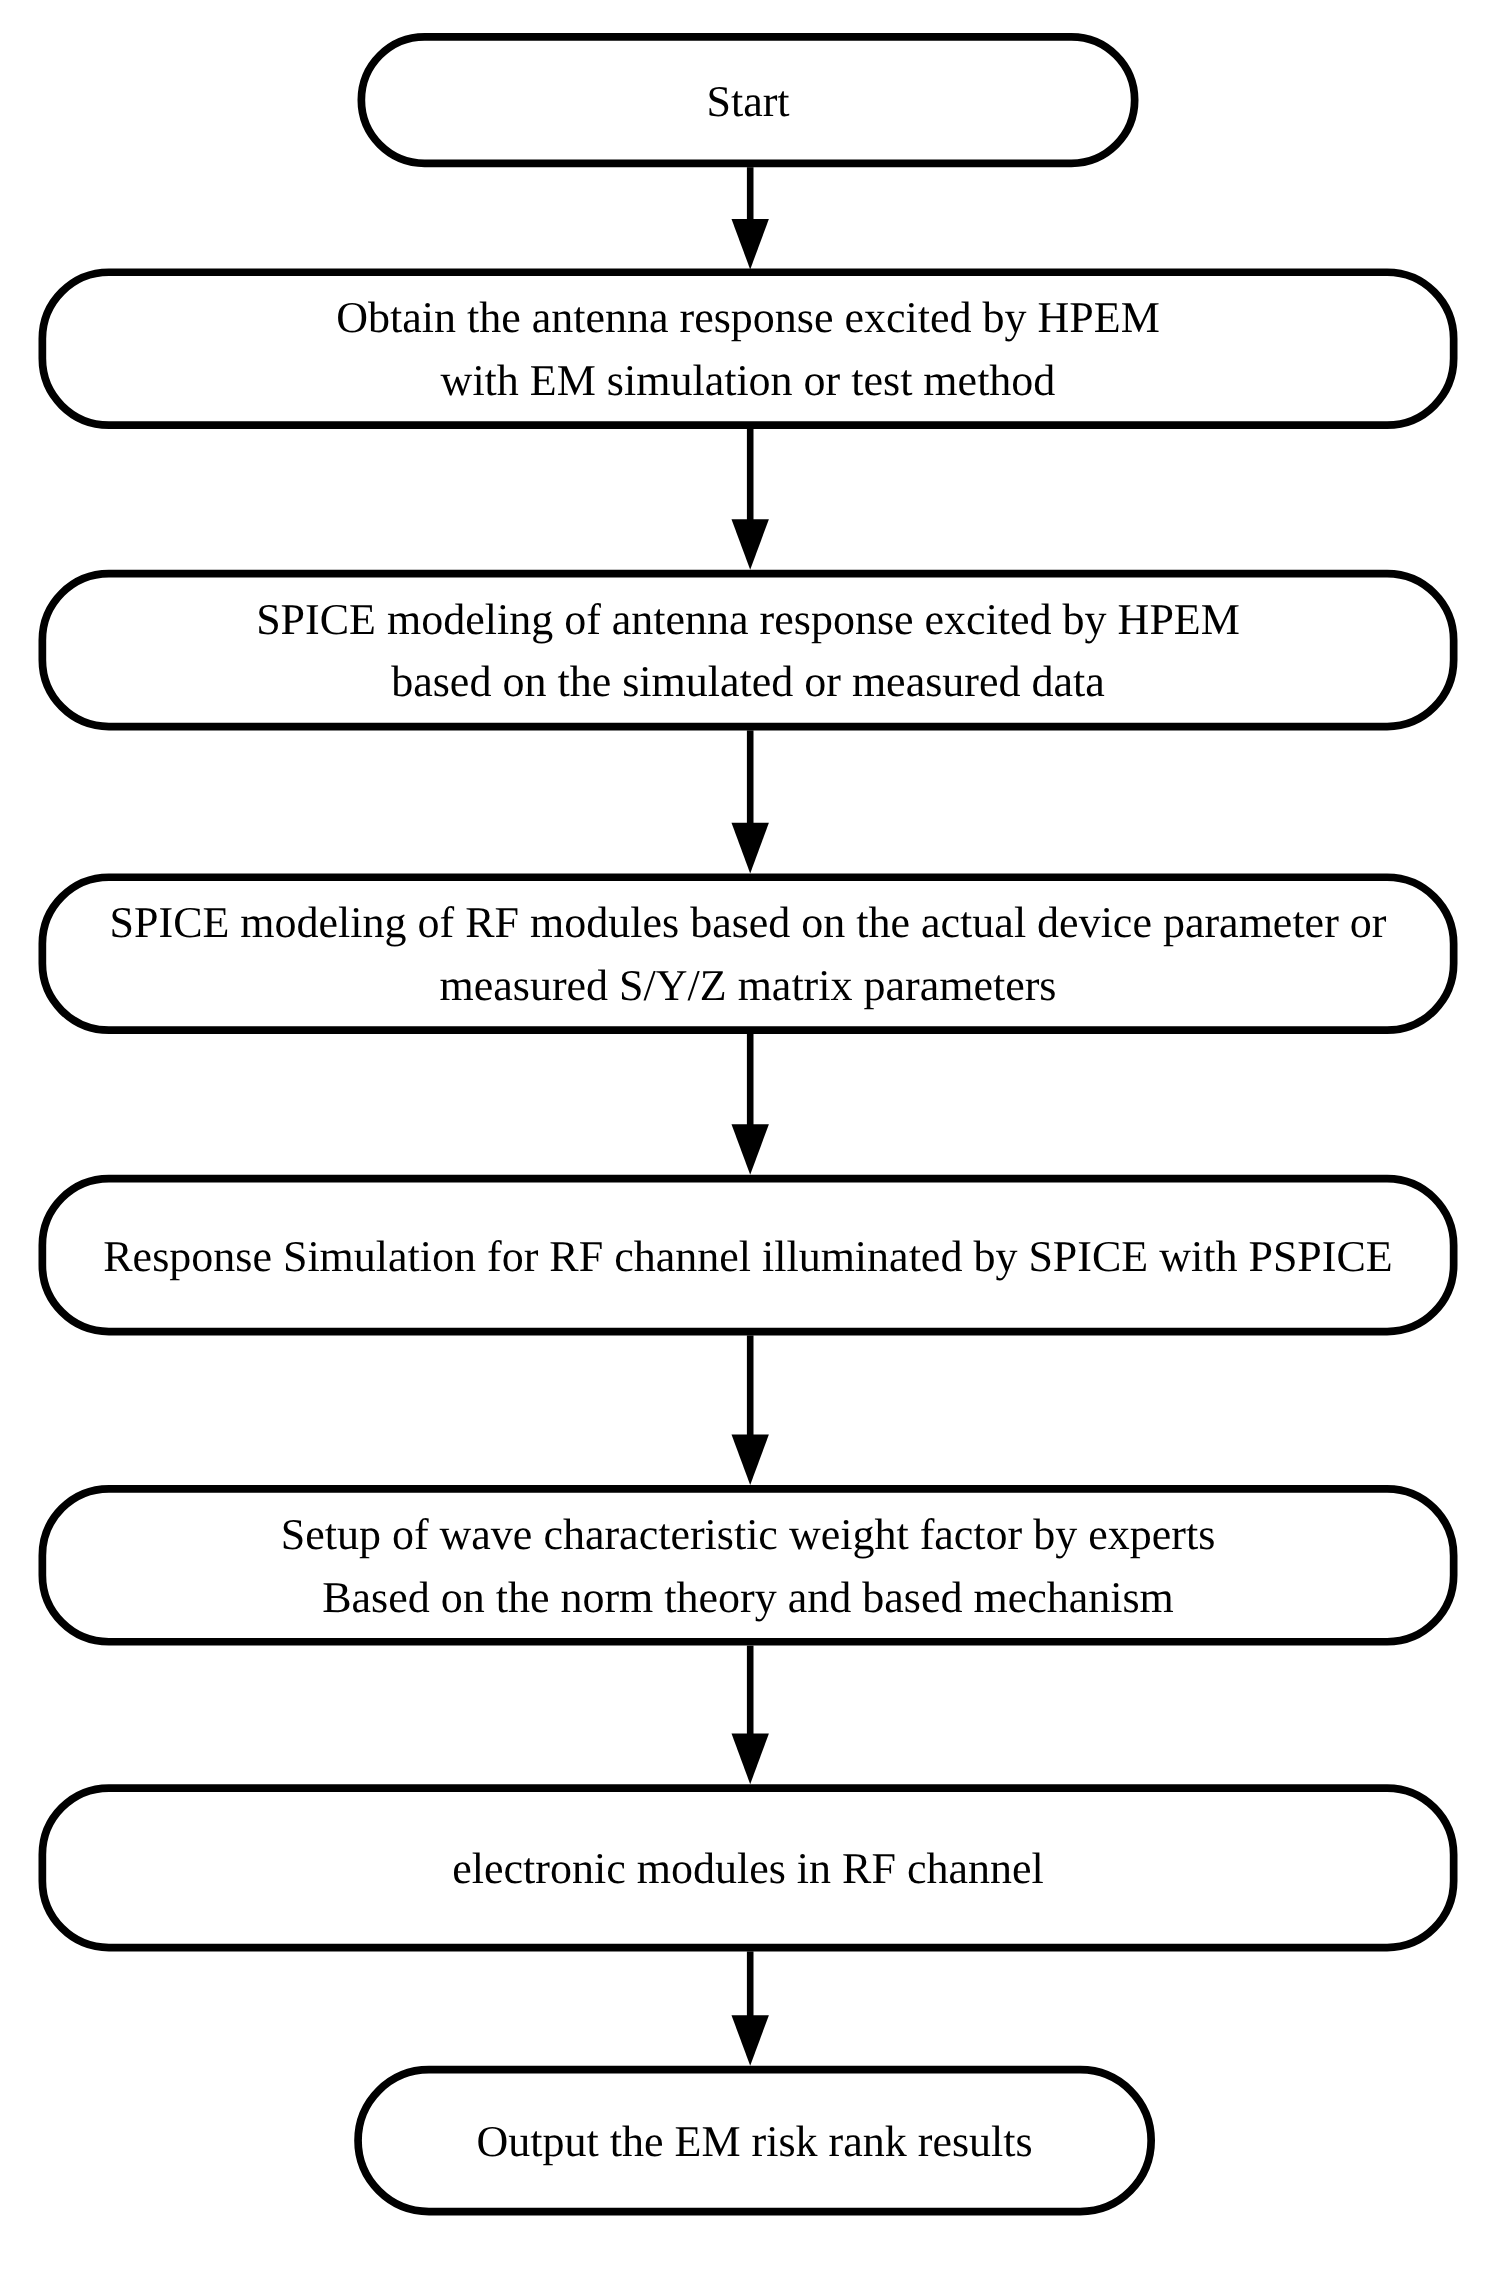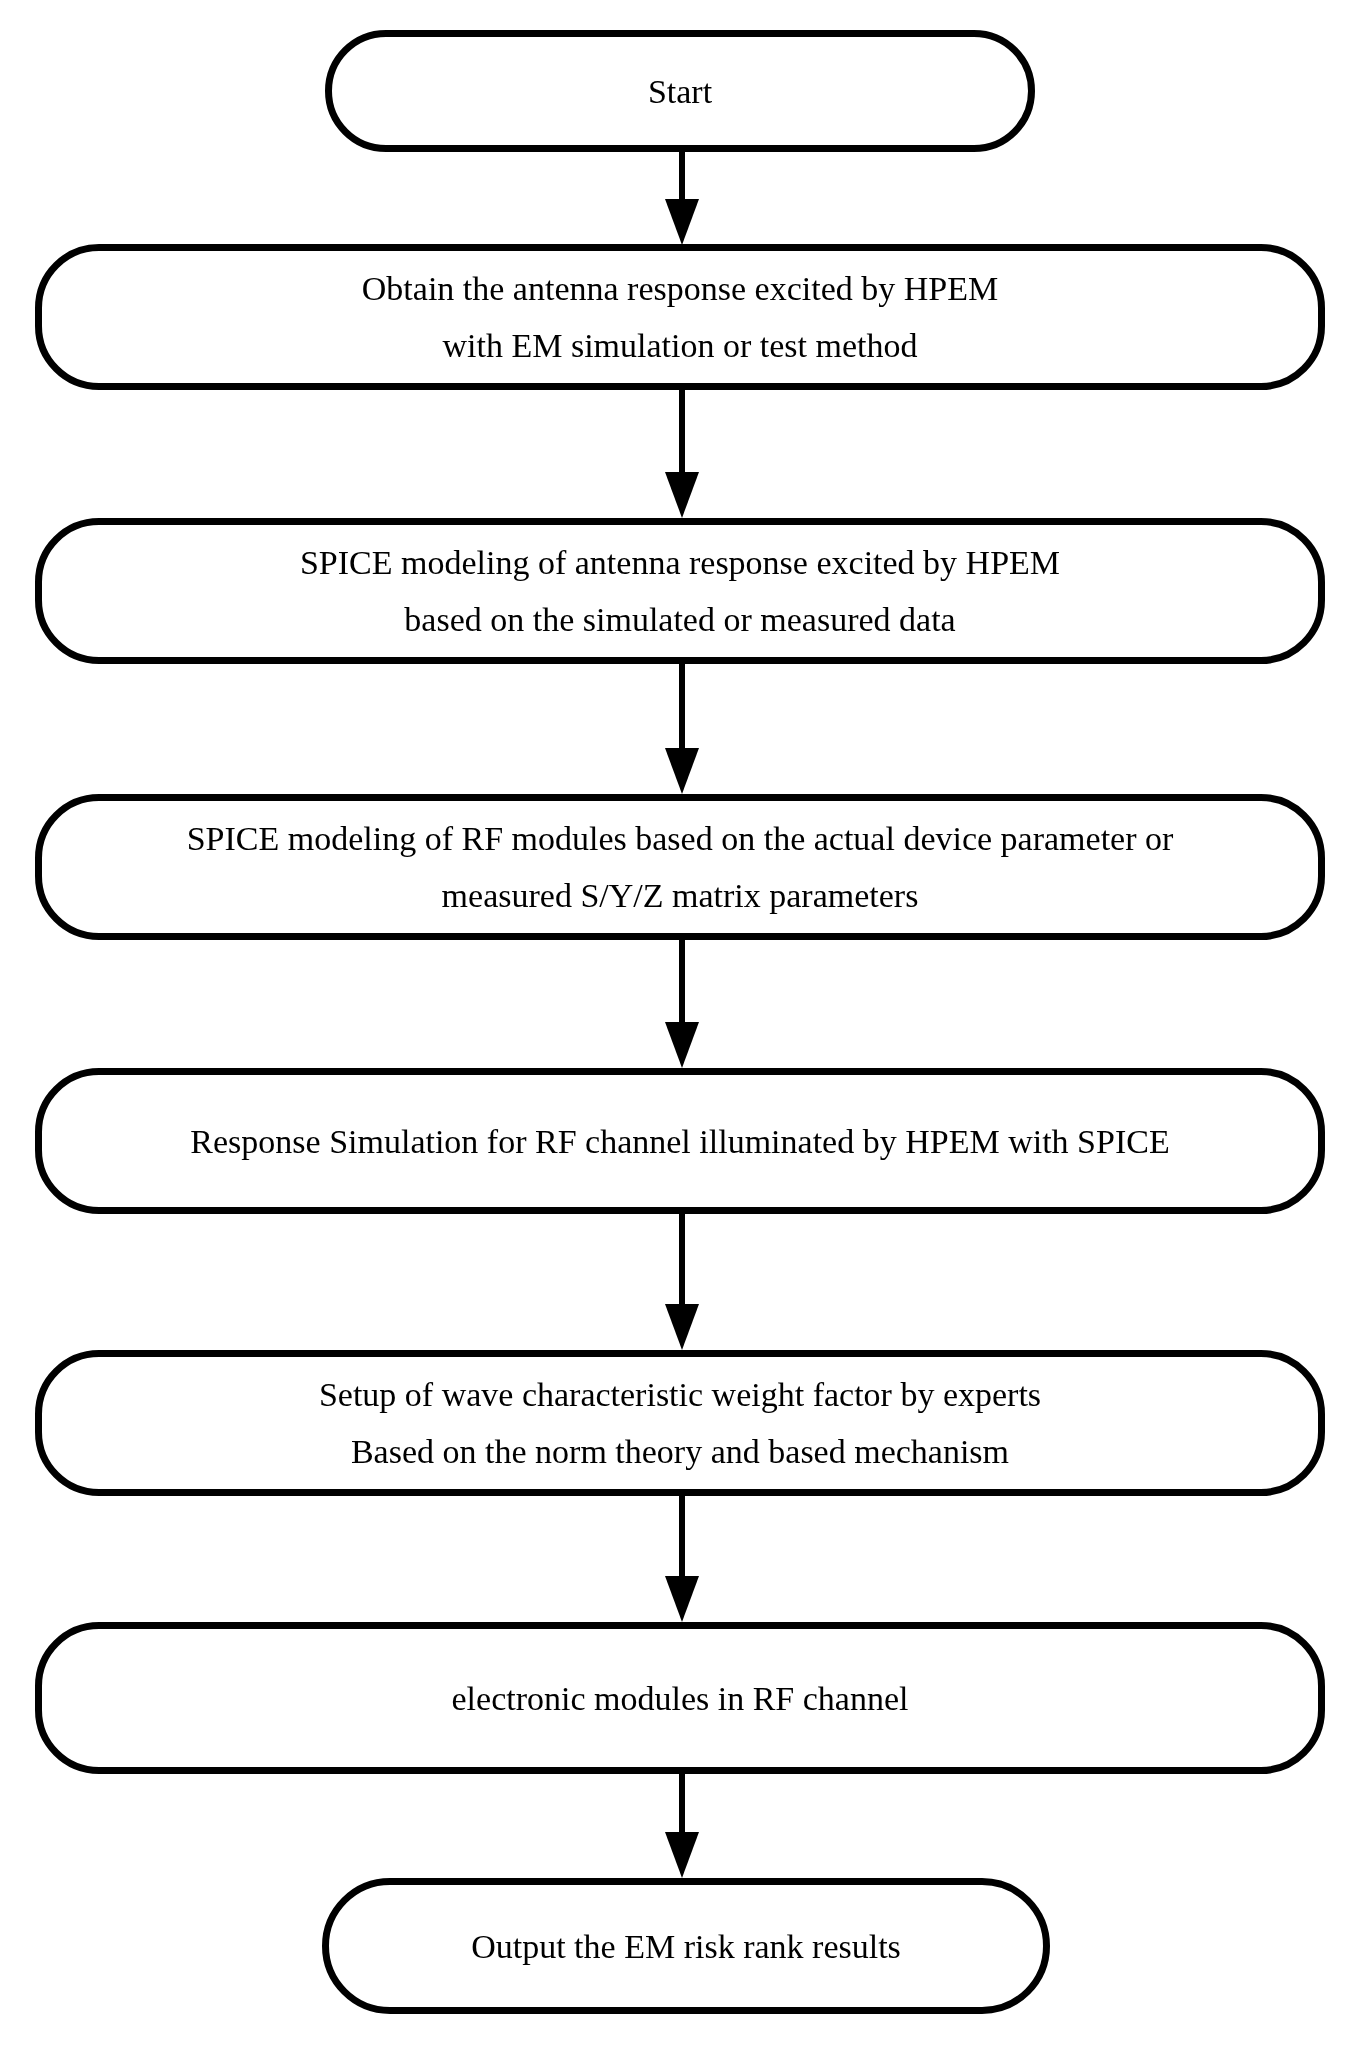--- a/index.html
+++ b/index.html
@@ -22,21 +22,21 @@
     border:7px solid var(--ink);
     border-radius:64px;
     background:var(--paper);
     display:flex;
     flex-direction:column;
     justify-content:center;
     align-items:center;
     text-align:center;
   }
   .node .line{
-    font-size:34px;
+    font-size:40px;
     line-height:57px;
     white-space:nowrap;
   }
   
   .n1{left:325px;top:30px;width:710px;height:122px;border-radius:61px;}
   .n2{left:35px;top:244px;width:1290px;height:146px;}
   .n3{left:35px;top:518px;width:1290px;height:146px;}
   .n4{left:35px;top:794px;width:1290px;height:146px;}
   .n5{left:35px;top:1068px;width:1290px;height:146px;}
   .n6{left:35px;top:1350px;width:1290px;height:146px;}
@@ -101,21 +101,21 @@
     <div class="line">SPICE modeling of RF modules based on the actual device parameter or</div>
     <div class="line">measured S/Y/Z matrix parameters</div>
   </div>
 
   <div class="arrow a4">
     <div class="stem"></div>
     <div class="head"></div>
   </div>
 
   <div class="node n5">
-    <div class="line">Response Simulation for RF channel illuminated by HPEM with SPICE</div>
+    <div class="line">Response Simulation for RF channel illuminated by SPICE with PSPICE</div>
     <div class="line"></div>
   </div>
 
   <div class="arrow a5">
     <div class="stem"></div>
     <div class="head"></div>
   </div>
 
   <div class="node n6">
     <div class="line">Setup of wave characteristic weight factor by experts</div>

